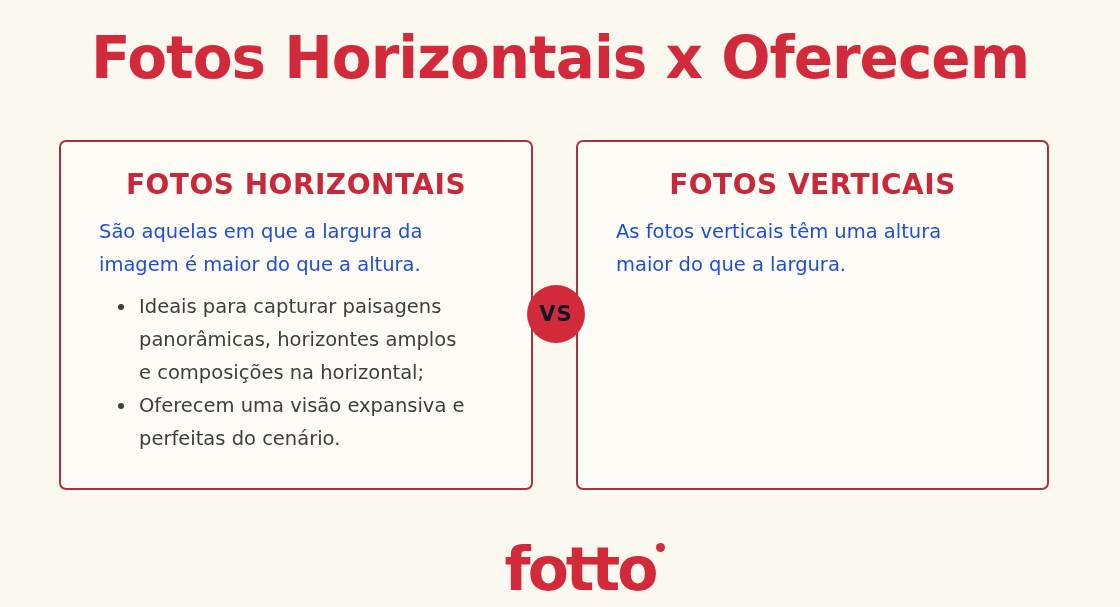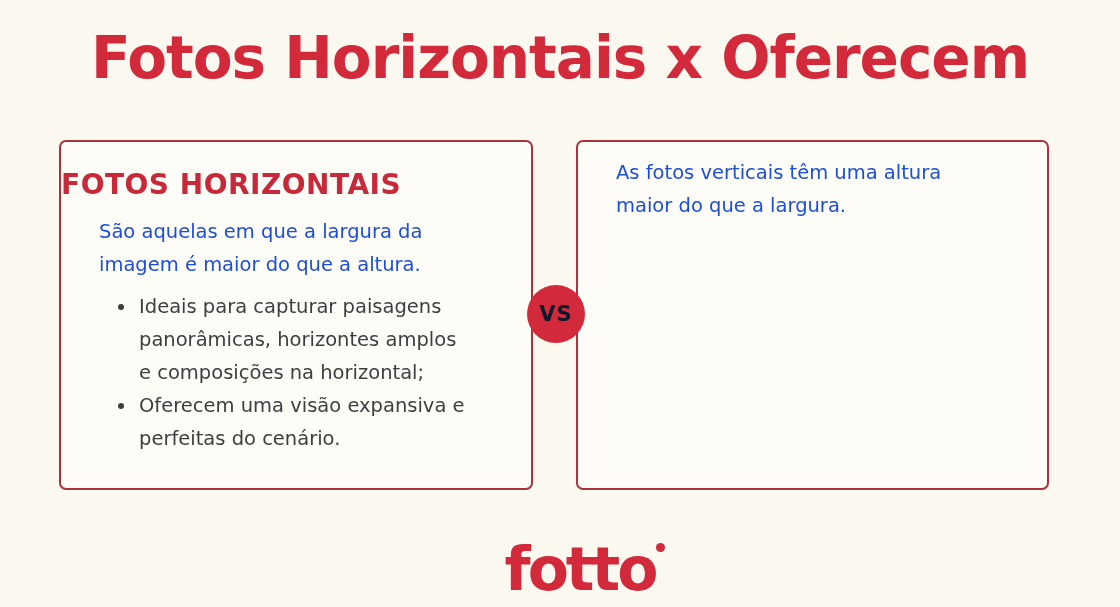--- a/index.html
+++ b/index.html
@@ -33,21 +33,21 @@
     height: 350px;
     background: #FDFCF6;
     border: 2px solid #A8333F;
     border-radius: 7px;
     box-sizing: border-box;
   }
   .card-left  { left: 59px;  width: 474px; }
   .card-right { left: 576px; width: 473px; }
   .card-heading {
     margin: 26px 0 0 0;
-    text-align: left;
+    text-align: center;
     font-size: 28px;
     font-weight: bold;
     letter-spacing: 0.5px;
     color: #C8293A;
   }
   .card-desc {
     margin: 14px 0 0 38px;
     max-width: 350px;
     font-size: 19.5px;
     line-height: 33px;
@@ -115,20 +115,21 @@
     <p class="card-desc">São aquelas em que a largura da imagem é maior do que a altura.</p>
     <ul class="card-bullets">
       <li>Ideais para capturar paisagens panorâmicas, horizontes amplos e composições na horizontal;</li>
       <li>Oferecem uma visão expansiva e perfeitas do cenário.</li>
     </ul>
   </div>
 
   <div class="vs-badge">VS</div>
 
   <div class="card card-right">
+    <h2 class="card-heading">FOTOS VERTICAIS</h2>
     <p class="card-desc">As fotos verticais têm uma altura maior do que a largura.</p>
   </div>
 
   <div class="logo">
     <span class="logo-wrap">
       <span>fotto</span>
       <span class="logo-dot"></span>
     </span>
   </div>
 

